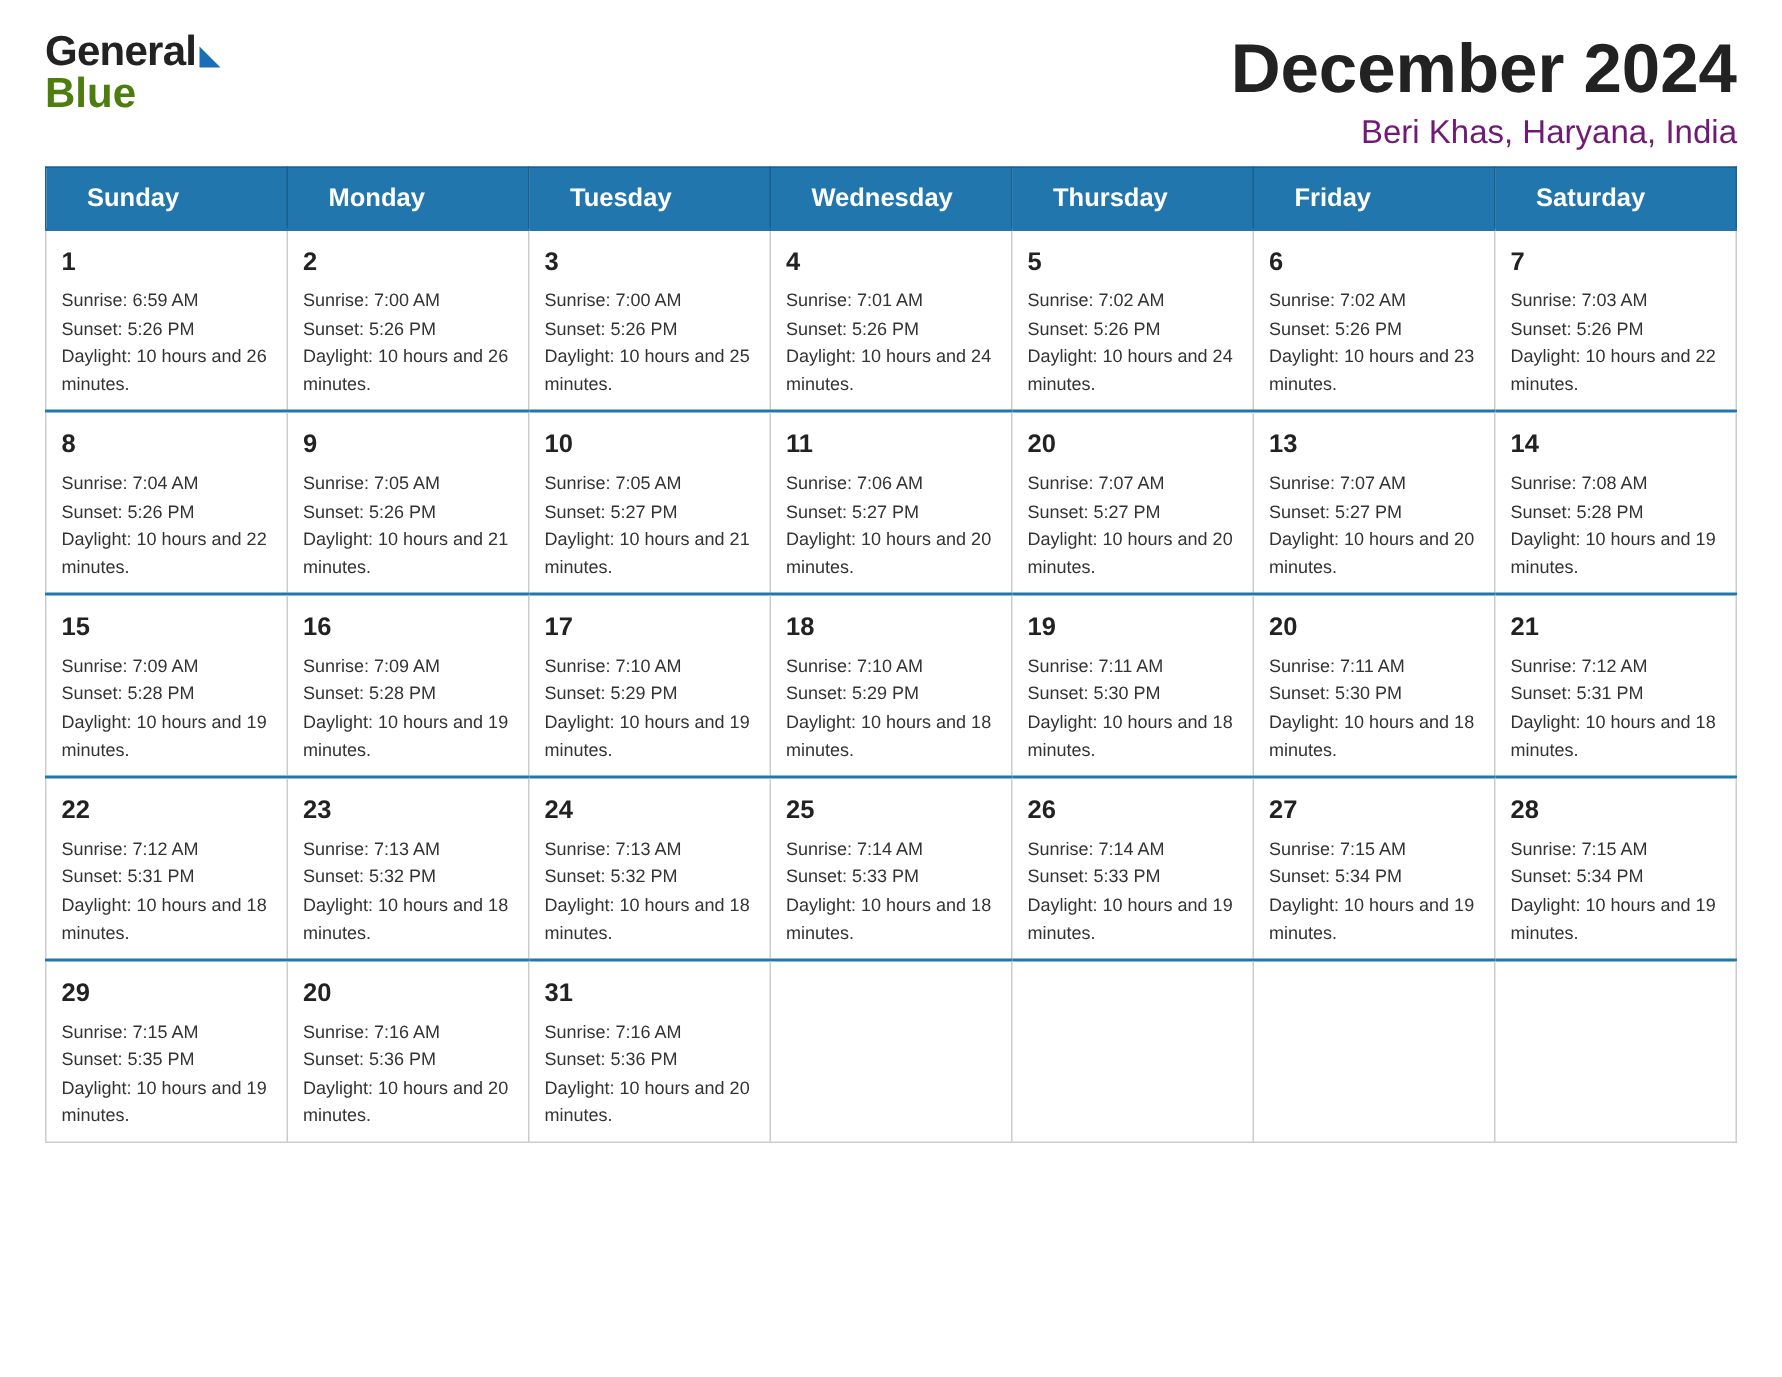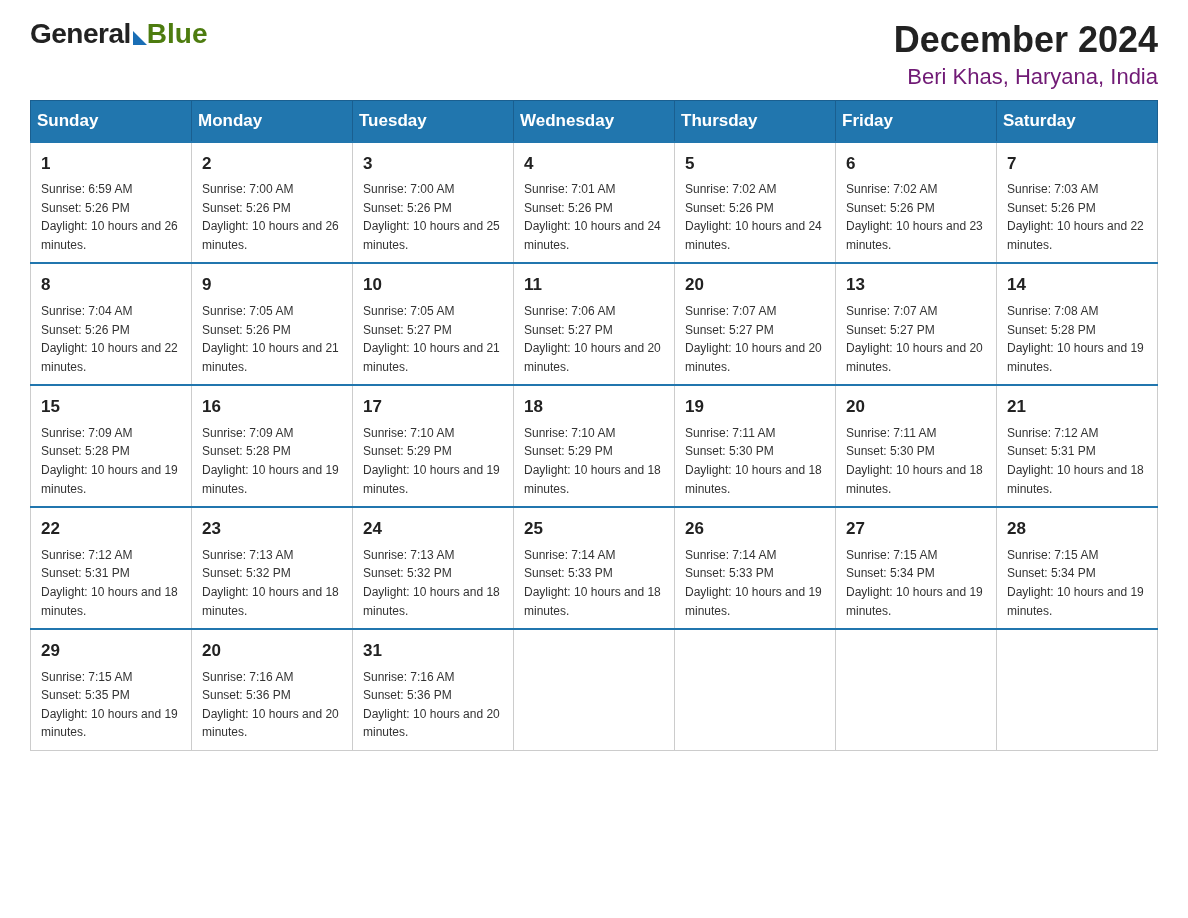--- a/index.html
+++ b/index.html
@@ -39,52 +39,52 @@
       margin-top: 8px;
       vertical-align: top;
     }
     .logo-blue {
       font-size: 28px;
       font-weight: bold;
       color: #4d7c0f;
     }
     .logo-block {
       display: flex;
-      flex-direction: row;
+      flex-direction: column;
       line-height: 1;
     }
     .logo-row1 {
       display: flex;
       align-items: center;
     }
     .title-block {
       text-align: right;
     }
     .main-title {
-      font-size: 36px;
+      font-size: 46px;
       font-weight: bold;
       color: #222;
       line-height: 1.1;
     }
     .subtitle {
       font-size: 22px;
       color: #701a75;
       margin-top: 4px;
     }
     .calendar {
       width: 100%;
       border-collapse: collapse;
       margin-top: 10px;
     }
     .calendar th {
       background: #2176ae;
       color: #fff;
       font-size: 17px;
       font-weight: bold;
-      padding: 10px 6px;
+      padding: 10px 27px;
       border: 1px solid #1a5f90;
       text-align: left;
     }
     .calendar td {
       border: 1px solid #ccc;
       vertical-align: top;
       padding: 8px 10px;
       width: calc(100% / 7);
       font-size: 13.5px;
       line-height: 1.5;

